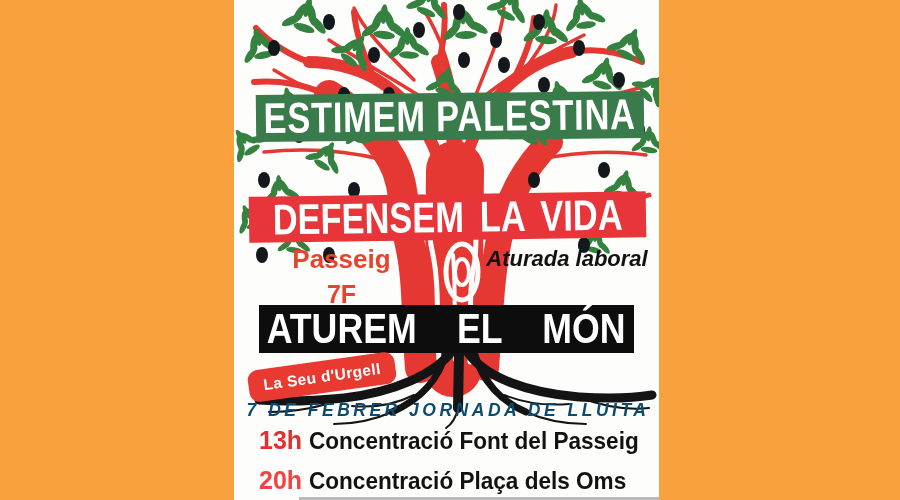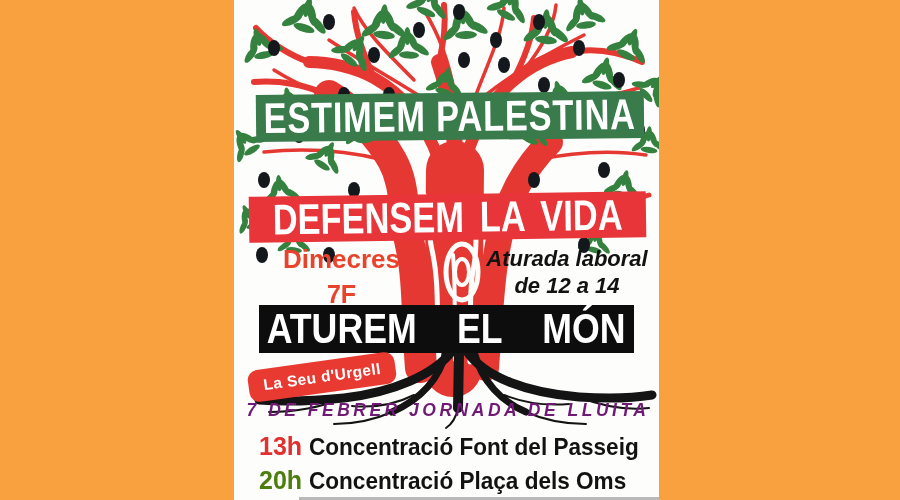--- a/index.html
+++ b/index.html
@@ -31,32 +31,32 @@
   .weekday-block .dc { font-size:25px; margin-top:5px; }
 
   .strike-block { position:absolute; left:243px; top:245px; width:180px; text-align:center;
                   color:#121212; font-weight:bold; font-size:22px; line-height:27px;font-style:italic; }
 
   .badge { position:absolute; left:14px; top:361px; background:#E83A31; color:#fff;
            font-weight:bold; font-size:15.5px; padding:7px 15px; border-radius:10px;
            transform:rotate(-8deg); letter-spacing:.4px; white-space:nowrap; }
 
   .campaign { position:absolute; left:8px; top:400px; width:412px; text-align:center;
-              color:#701a75; font-weight:bold; font-style:italic; font-size:17.5px;
+              color:#0c4a6e; font-weight:bold; font-style:italic; font-size:17.5px;
               letter-spacing:3.5px; white-space:nowrap; }
 
   .event-row { position:absolute; left:25px; display:flex; align-items:baseline; gap:7px;
                font-weight:bold; white-space:nowrap; }
   .event-row .time { font-size:25px; }
   .event-row .label { font-size:24px; color:#121212; display:inline-block;
                       transform:scaleX(.94); transform-origin:left; }
   .event-13 { top:426px; }
   .event-20 { top:466px; }
-  .time-red   { color:#E22F2F;margin-top:6px; }
-  .time-green { color:#4d7c0f; }
+  .time-red   { color:#E22F2F; }
+  .time-green { color:#ef4444; }
 
   .crop-edge { position:absolute; left:65px; top:497px; width:360px; height:3px; background:#b9b9b9; }
 </style>
 </head>
 <body>
 
 <div class="stage">
   <div class="poster">
 
     <svg class="tree" viewBox="0 0 425 500" aria-hidden="true">
@@ -187,27 +187,26 @@
 
     <div class="banner banner-green">
       <span class="condense">ESTIMEM PALESTINA</span>
     </div>
 
     <div class="banner banner-red">
       <span class="condense">DEFENSEM LA VIDA</span>
     </div>
 
     <div class="weekday-block">
-      <div class="wd">Dimecres</div>
+      <div class="wd">Passeig</div>
       <div class="dc">7F</div>
     </div>
 
     <div class="strike-block">
       <div>Aturada laboral</div>
-      <div>de 12 a 14</div>
     </div>
 
     <div class="banner banner-black">
       <span class="condense">ATUREM EL MÓN</span>
     </div>
 
     <div class="badge">La Seu d'Urgell</div>
 
     <div class="campaign">7 DE FEBRER JORNADA DE LLUITA</div>
 

